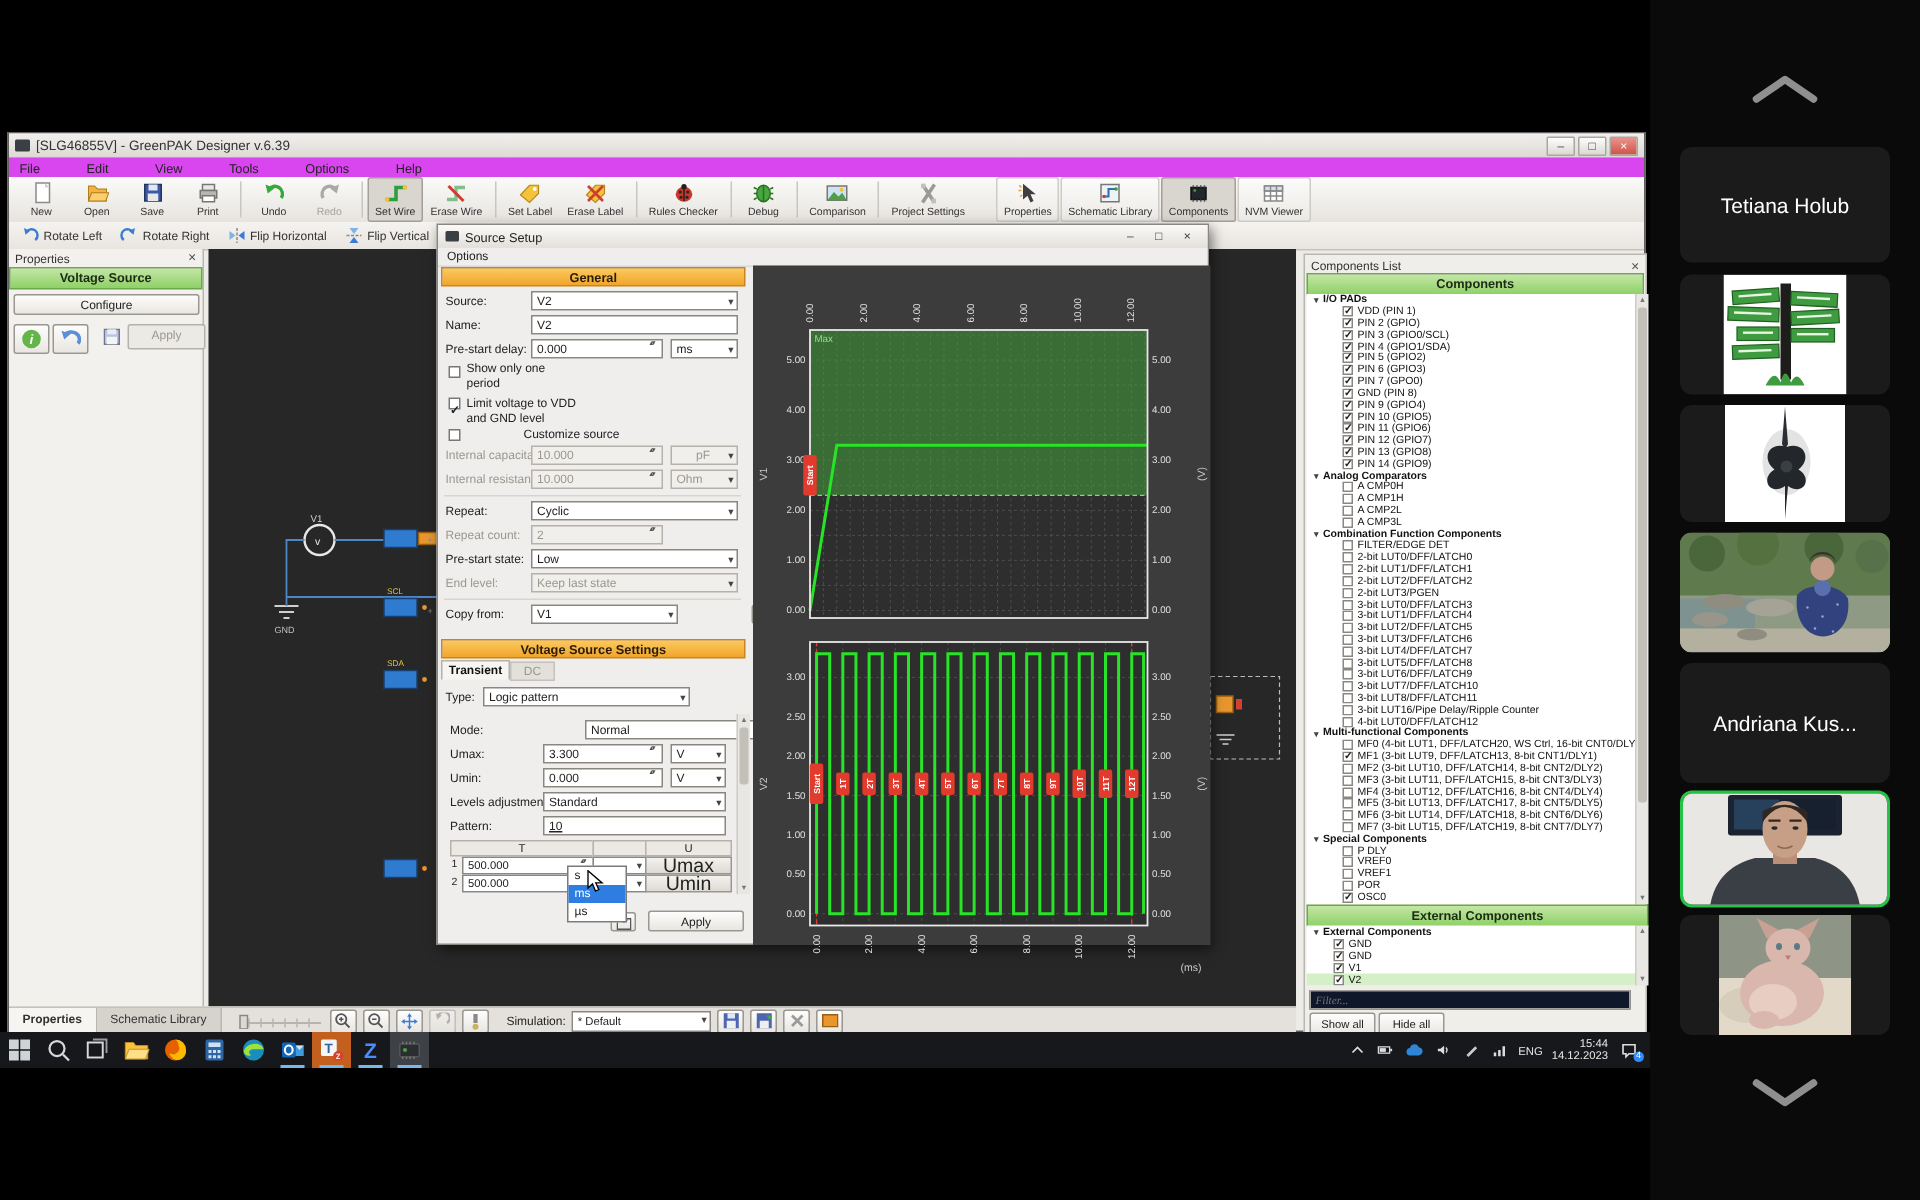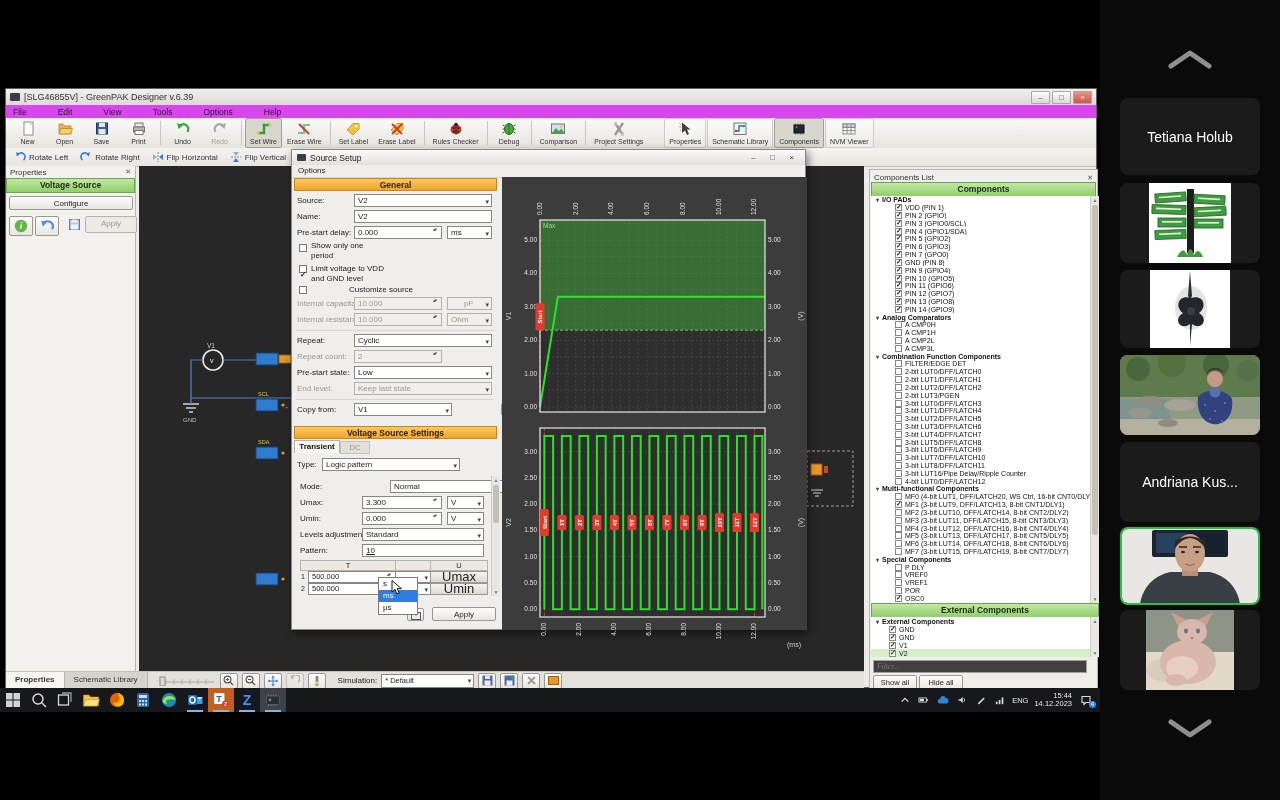--- a/index.html
+++ b/index.html
@@ -43,21 +43,21 @@
   #ctree{position:absolute;left:1px;top:26px;width:219px;height:407px;background:#fff;overflow:hidden}
   .vscroll{position:absolute;width:8px;background:#e9e7e3;border-left:1px solid #cfccc6}
   .vthumb{position:absolute;left:1px;width:6px;background:#c3c0ba;border-radius:2px}
   .varrow{position:absolute;left:0;width:8px;height:8px;font-size:5px;color:#777;text-align:center;line-height:8px}
   .ctree-sec{height:7.82px;display:flex;align-items:center;font-size:7px;font-weight:bold;color:#111;padding-left:5px;white-space:nowrap}
   .ctree-item{height:7.82px;display:flex;align-items:center;font-size:7px;color:#111;padding-left:24px;white-space:nowrap;overflow:hidden}
   .tri{font-size:6px;color:#444;margin-right:3px}
   .chk{width:7px;height:7px;background:#fff;border:1px solid #8a8780;box-sizing:border-box;margin-right:3px;position:relative;flex:0 0 auto}
   .chk.on::after{content:"✓";position:absolute;left:0px;top:-2px;font-size:7px;color:#222;font-weight:bold}
   .ext-sel{background:#d5efc8}
-  .cp-filter{position:absolute;left:3px;width:214px;height:13px;background:#404040;border:1px solid #a5a29b;font-size:7.5px;color:#9a978f;font-style:italic;padding:0 3px;box-sizing:border-box;font-family:Liberation Serif, serif}
+  .cp-filter{position:absolute;left:3px;width:214px;height:13px;background:#0f172a;border:1px solid #a5a29b;font-size:7.5px;color:#9a978f;font-style:italic;padding:0 3px;box-sizing:border-box;font-family:Liberation Serif, serif}
   .cp-btn{position:absolute;height:14px;background:linear-gradient(#fdfdfc,#e9e6e1);border:1px solid #9a9791;border-radius:2px;font-size:7.5px;color:#222;text-align:center;line-height:13px}
 
   
   #bottombar{position:absolute;left:0;top:582px;width:858px;height:17px;background:#e4e1dc;border-top:1px solid #c5c2bc;display:flex;align-items:stretch}
   .btab{font-size:8px;color:#333;padding:0 9px;line-height:16px;background:#d6d2cc;border-right:1px solid #b9b6b0}
   .btab.active{background:#f7f5f2;font-weight:bold}
   .simbar{display:flex;align-items:center;gap:4px;padding-left:10px}
   .sbtn{width:16px;height:14px;background:linear-gradient(#fdfdfc,#e9e6e1);border:1px solid #9a9791;border-radius:2px;display:flex;align-items:center;justify-content:center}
   .sbtn.dis{opacity:.45}
   .simlab{font-size:8px;color:#222;margin-left:8px}

